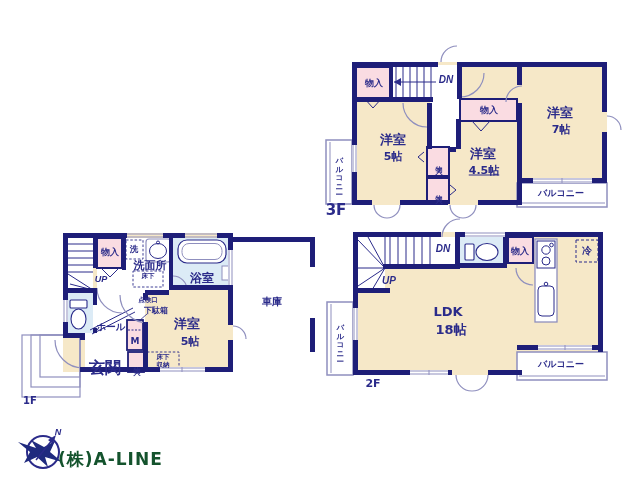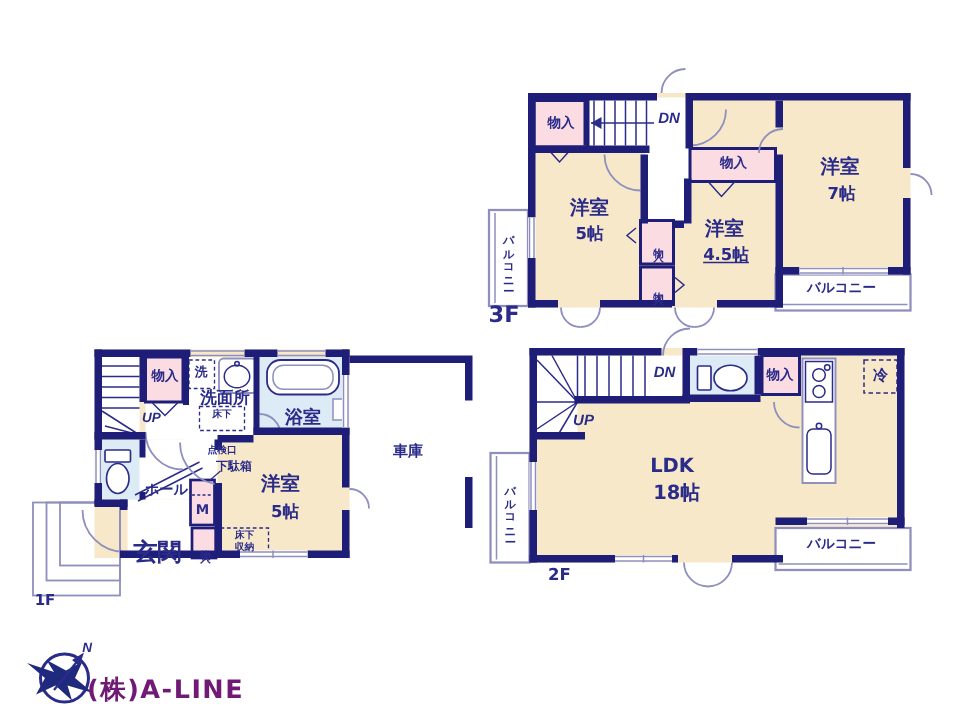--- a/index.html
+++ b/index.html
@@ -4,21 +4,21 @@
 <style>
   html,body{margin:0;padding:0;background:#fff;}
   #canvas{position:relative;width:640px;height:480px;background:#fff;overflow:hidden;
           font-family:"DejaVu Sans","Liberation Sans",sans-serif;}
   #plan-svg{position:absolute;left:0;top:0;}
   .plan-label{position:absolute;transform:translate(-50%,-50%);color:#2b2b8a;
               line-height:1;white-space:nowrap;font-weight:bold;
               font-family:"DejaVu Sans","Liberation Sans",sans-serif;}
   .v{writing-mode:vertical-rl;text-orientation:upright;letter-spacing:1px;}
   .it{font-family:Liberation Sans, sans-serif;font-style:italic;}
-  .logo-text{position:absolute;left:58px;top:448px;font-size:17px;color:#701a75;
+  .logo-text{position:absolute;left:58px;top:448px;font-size:17px;color:#14532d;
              letter-spacing:1px;font-weight:bold;}
 </style>
 </head>
 <body>
 
 <div id="canvas">
 
 <svg id="plan-svg" width="640" height="480" viewBox="0 0 640 480">
 
   <g>

